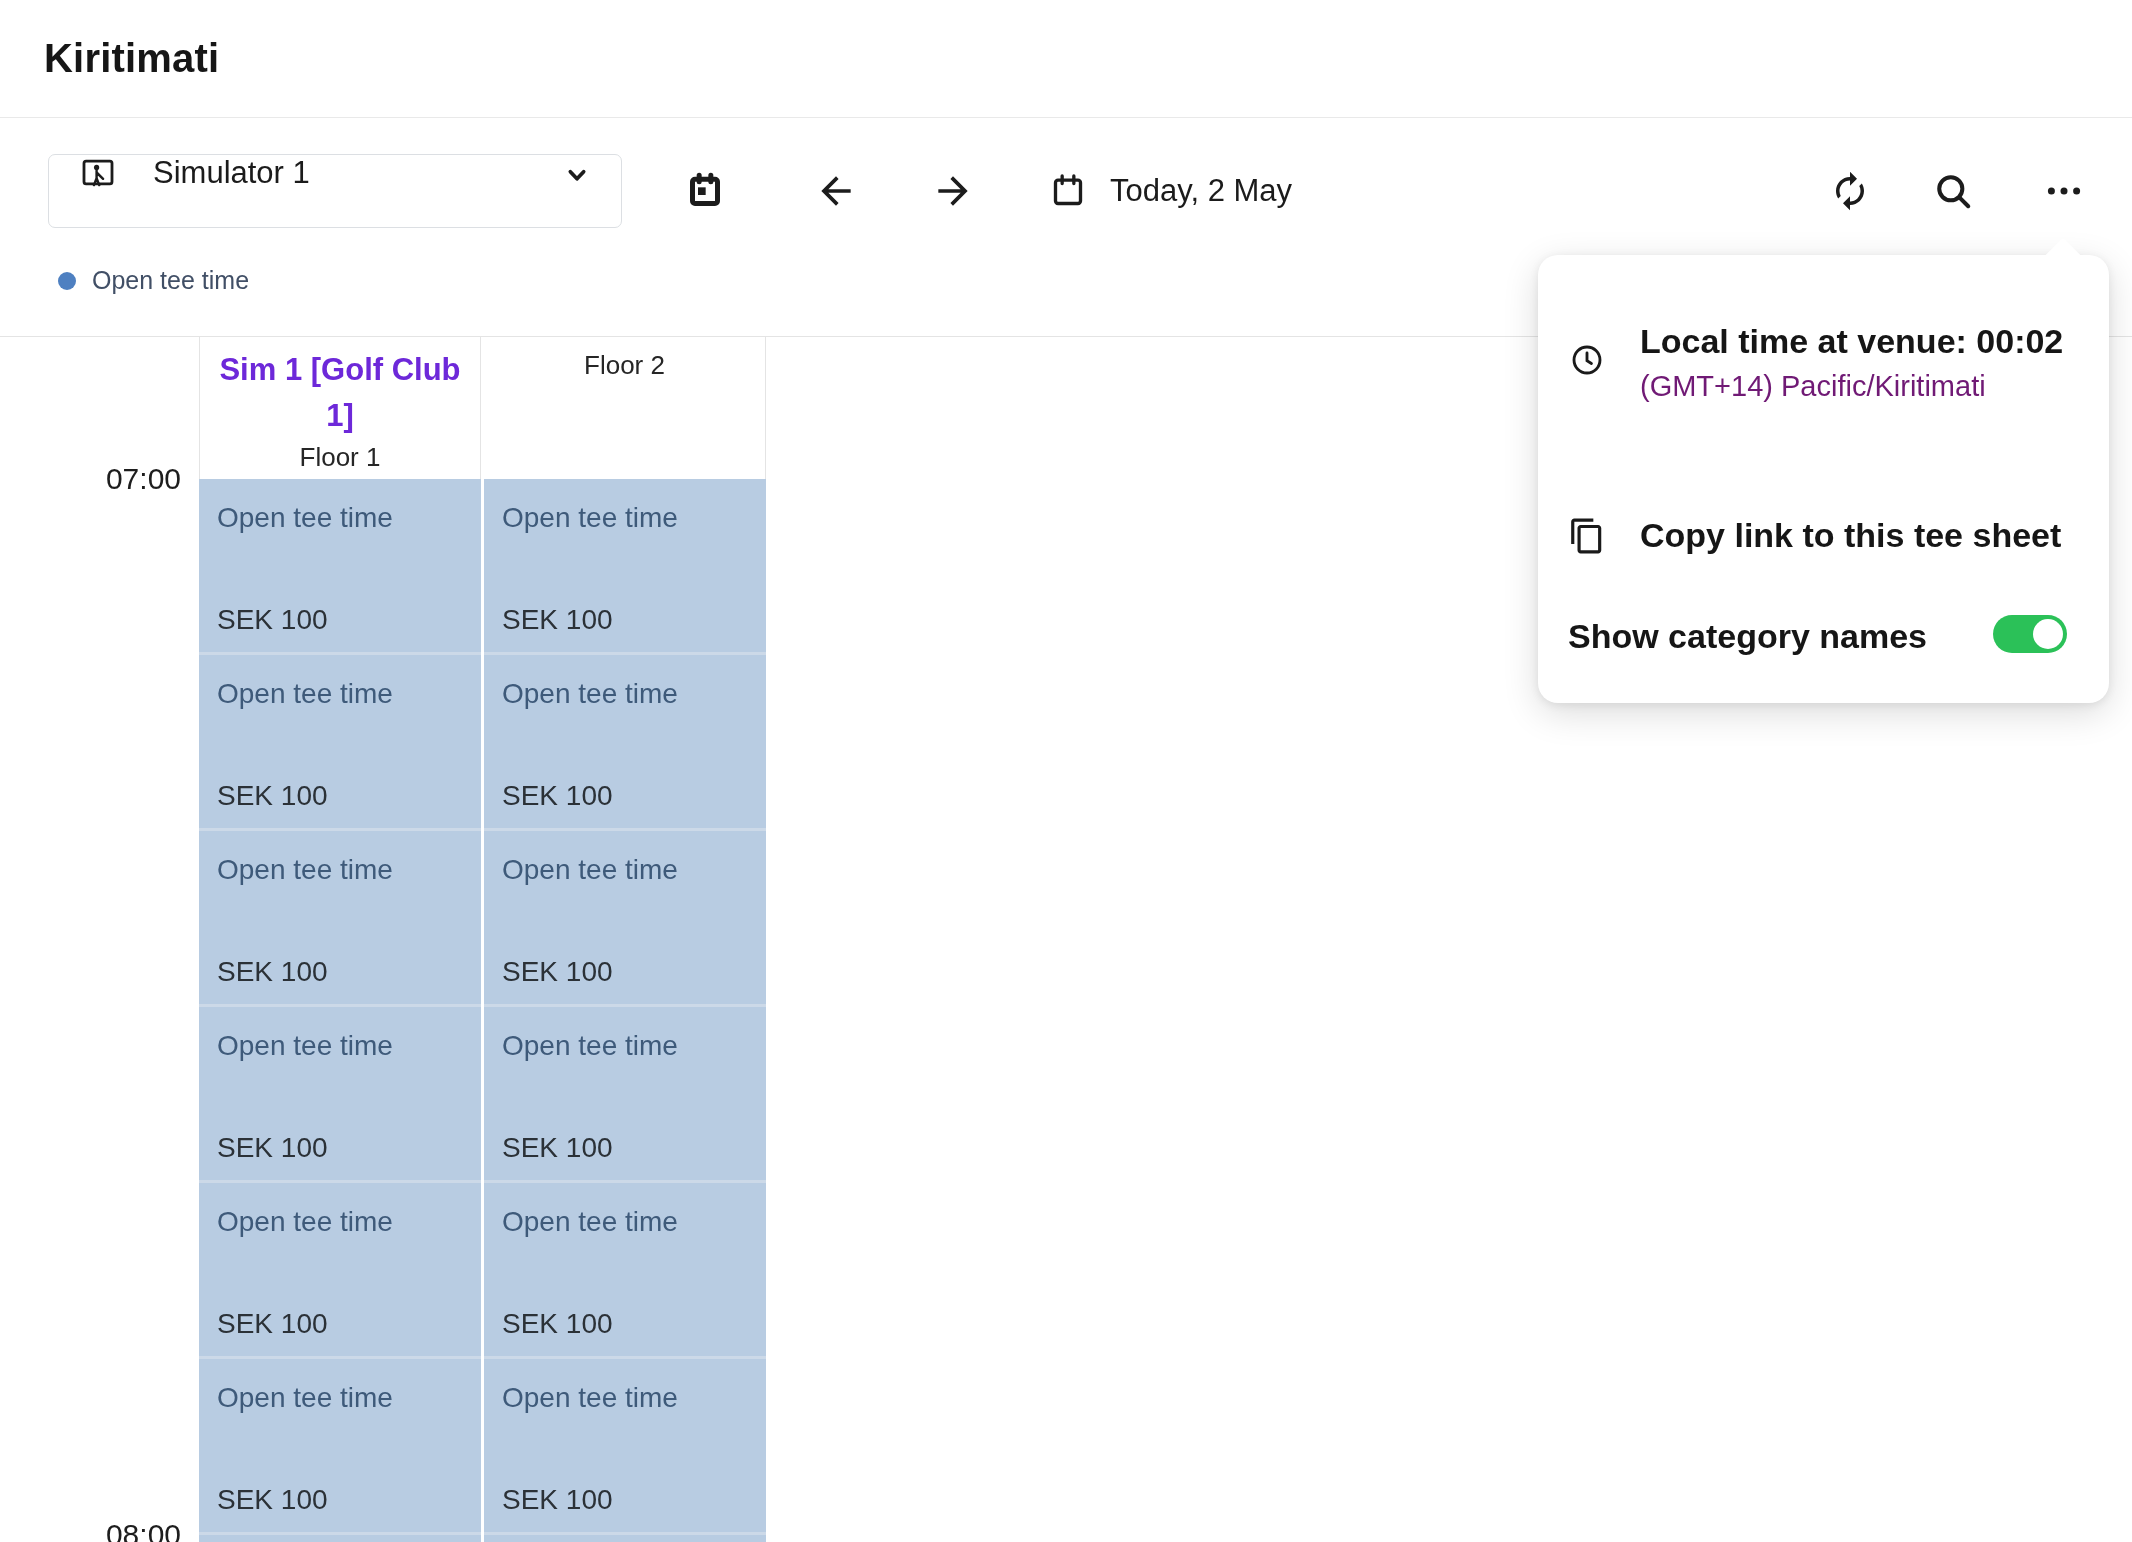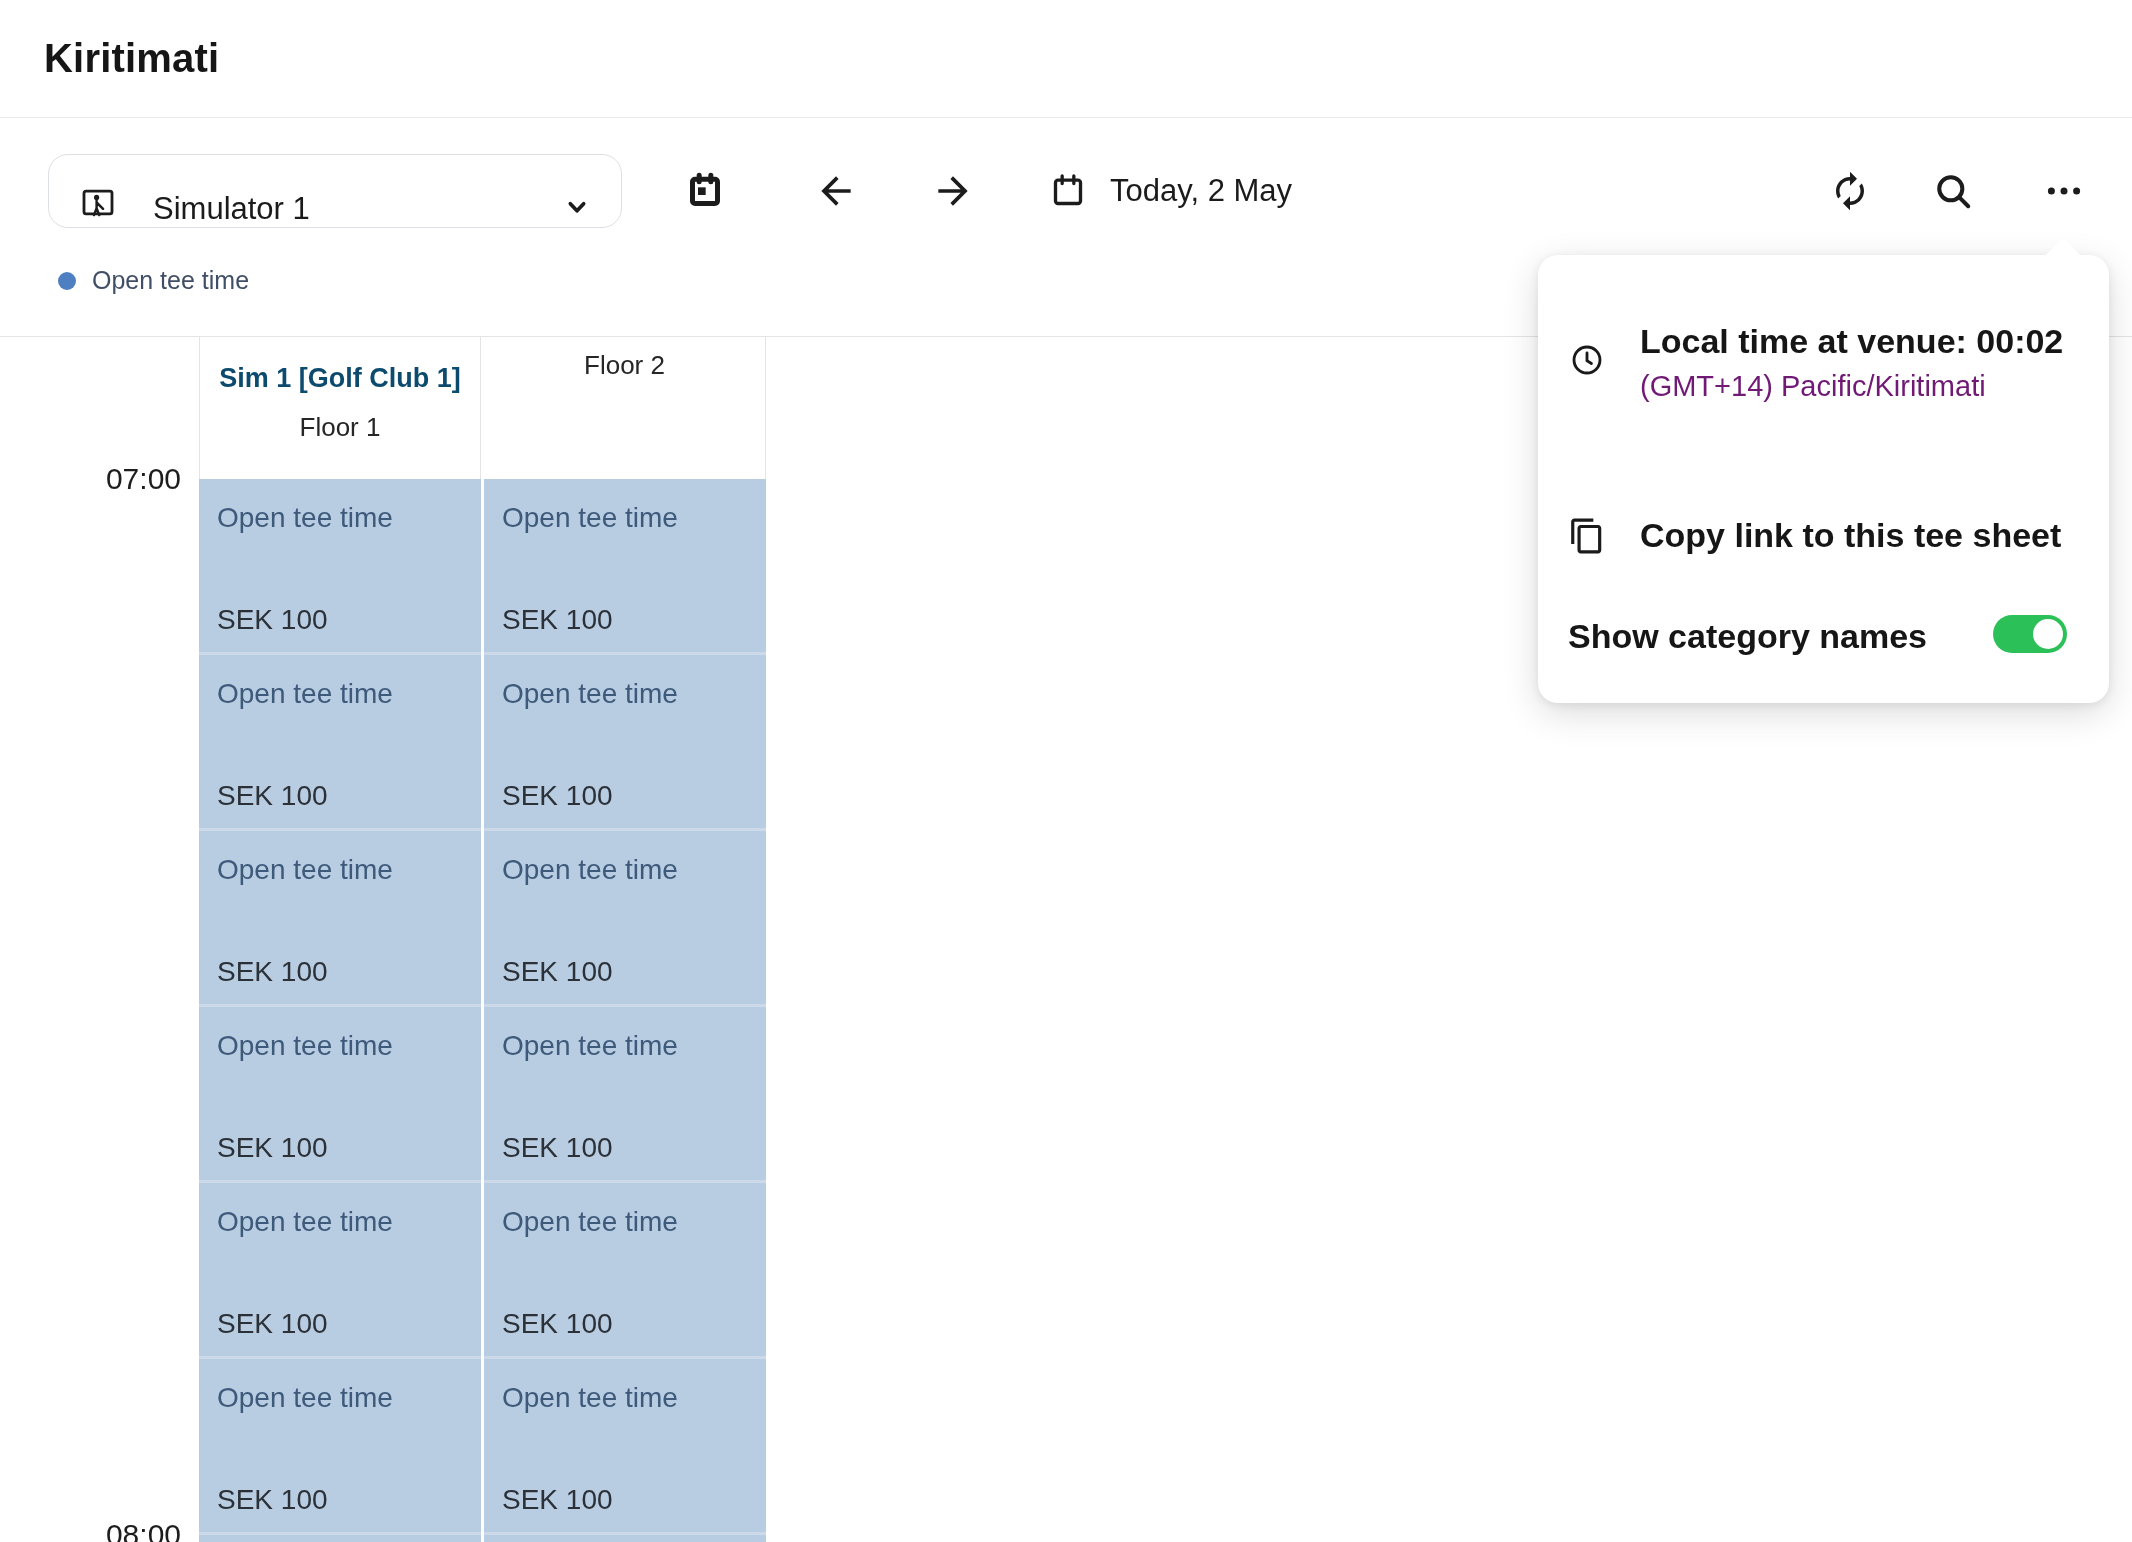--- a/index.html
+++ b/index.html
@@ -16,22 +16,22 @@
     position:absolute; left:0; top:0; width:2132px; height:118px;
     border-bottom:1px solid #e9e9e9; background:#fff;
     display:flex; align-items:center; padding-left:44px;
   }
   .page-title { font-size:40px; font-weight:700; color:#161616; letter-spacing:.2px; }
 
   
   .toolbar { position:absolute; left:0; top:119px; width:2132px; height:136px; background:#fff; }
   .resource-select {
     position:absolute; left:48px; top:35px; width:574px; height:74px;
-    background:#fff; border:1px solid #dcdfe3; border-radius:20px;
-    display:flex; align-items:flex-end; padding:0 24px 0 28px; cursor:pointer;
+    background:#fff; border:1px solid #dcdfe3; border-radius:7px;
+    display:flex; align-items:flex-start; padding:0 24px 0 28px; cursor:pointer;
   }
   .resource-select .sel-label { font-size:31px; font-weight:500; color:#1b1b1b; margin-left:34px; }
   .resource-select .chev { margin-left:auto; }
   .icon-btn {
     position:absolute; top:44px; width:56px; height:56px;
     display:flex; align-items:center; justify-content:center; cursor:pointer;
     background:transparent; border:none;
   }
   .date-btn {
     position:absolute; left:1048px; top:40px; height:64px;
@@ -53,21 +53,21 @@
     position:absolute; left:0; width:181px; height:36px; text-align:right;
     font-size:30px; color:#1d1d1d; line-height:36px;
   }
   .grid-col { position:absolute; top:0; width:282px; height:1206px; background:#fff; }
   .col-header {
     position:absolute; left:0; top:0; width:100%; height:142px; background:#fff;
     border-left:1px solid #e4e4e4; border-right:1px solid #e4e4e4;
     text-align:center; padding:10px 14px 0 14px;
   }
   .grid-col + .grid-col .col-header { border-left:none; }
-  .col-title { font-size:27px; font-weight:700; color:#0c4a6e; line-height:62px; }
+  .col-title { font-size:31px; font-weight:700; color:#6d28d9; line-height:46px; }
   .col-sub { font-size:26px; color:#262626; line-height:33px; margin-top:2px; }
   .col-slots {
     position:absolute; left:0; top:142px; width:100%; height:1064px;
     background:#ccd9e8;
   }
   .slot {
     position:absolute; left:0; width:100%; height:173px; cursor:pointer;
     padding:20px 0 0 18px;
   }
   .slot-label { font-size:28px; line-height:38px; }

